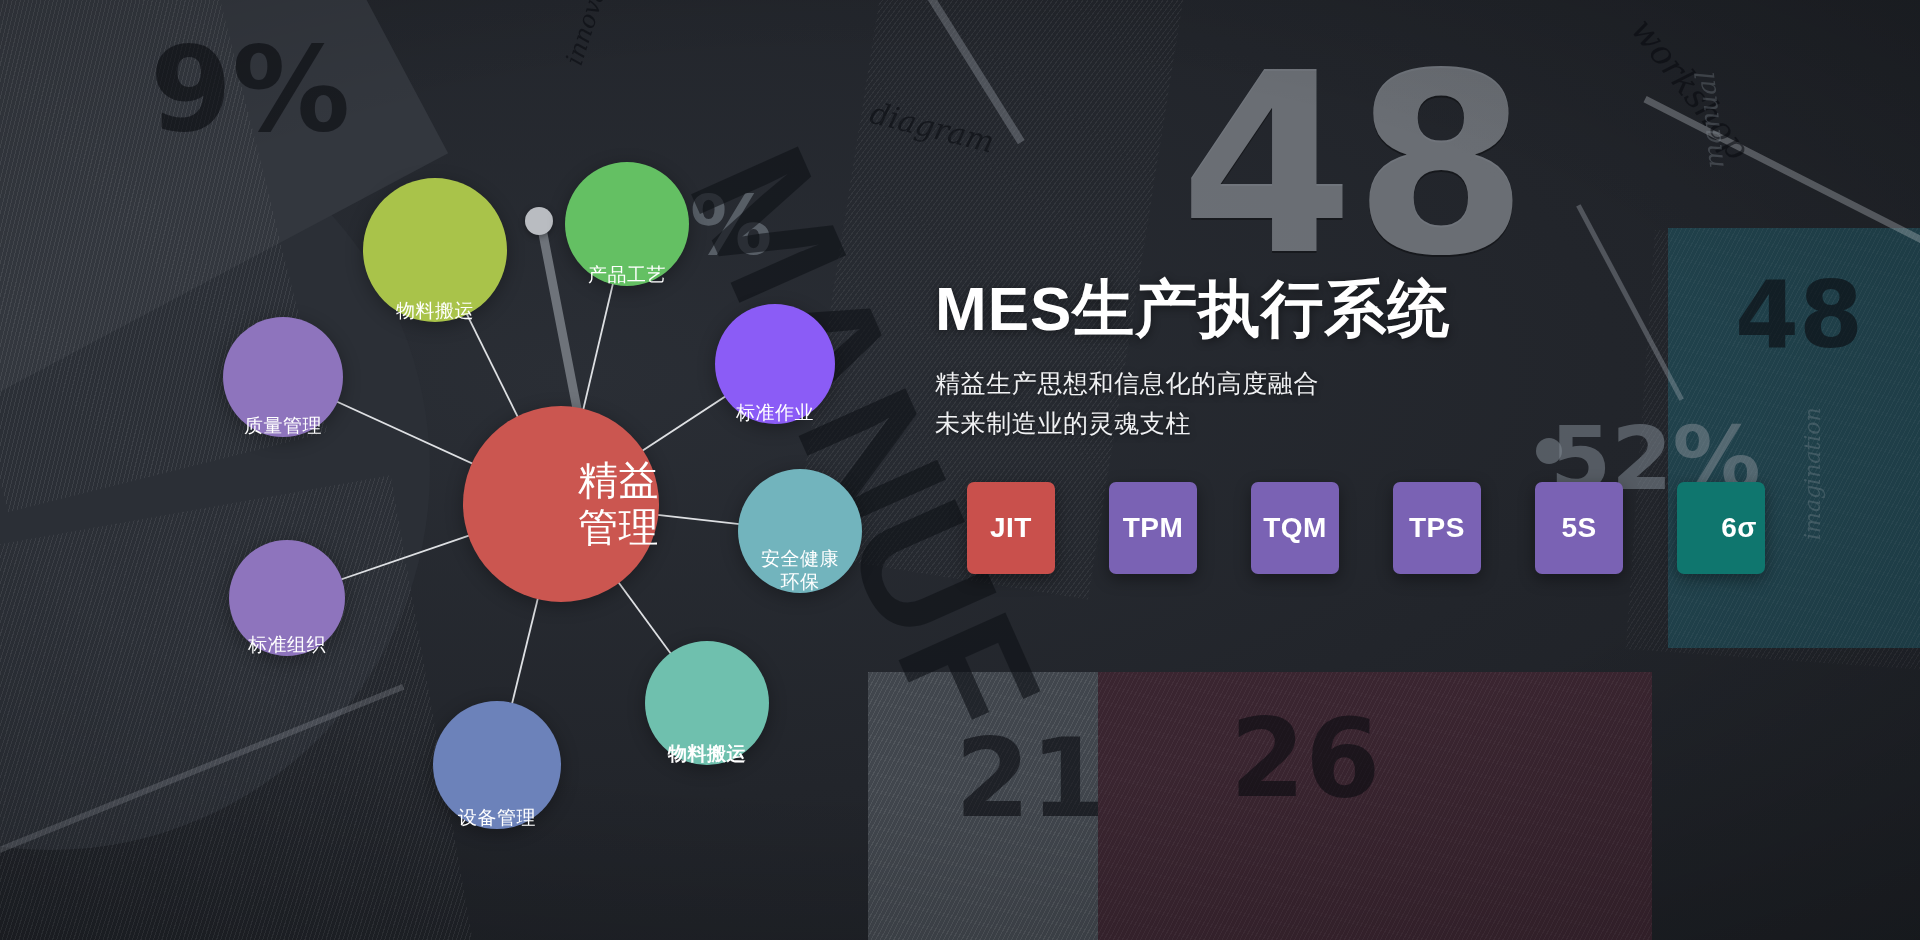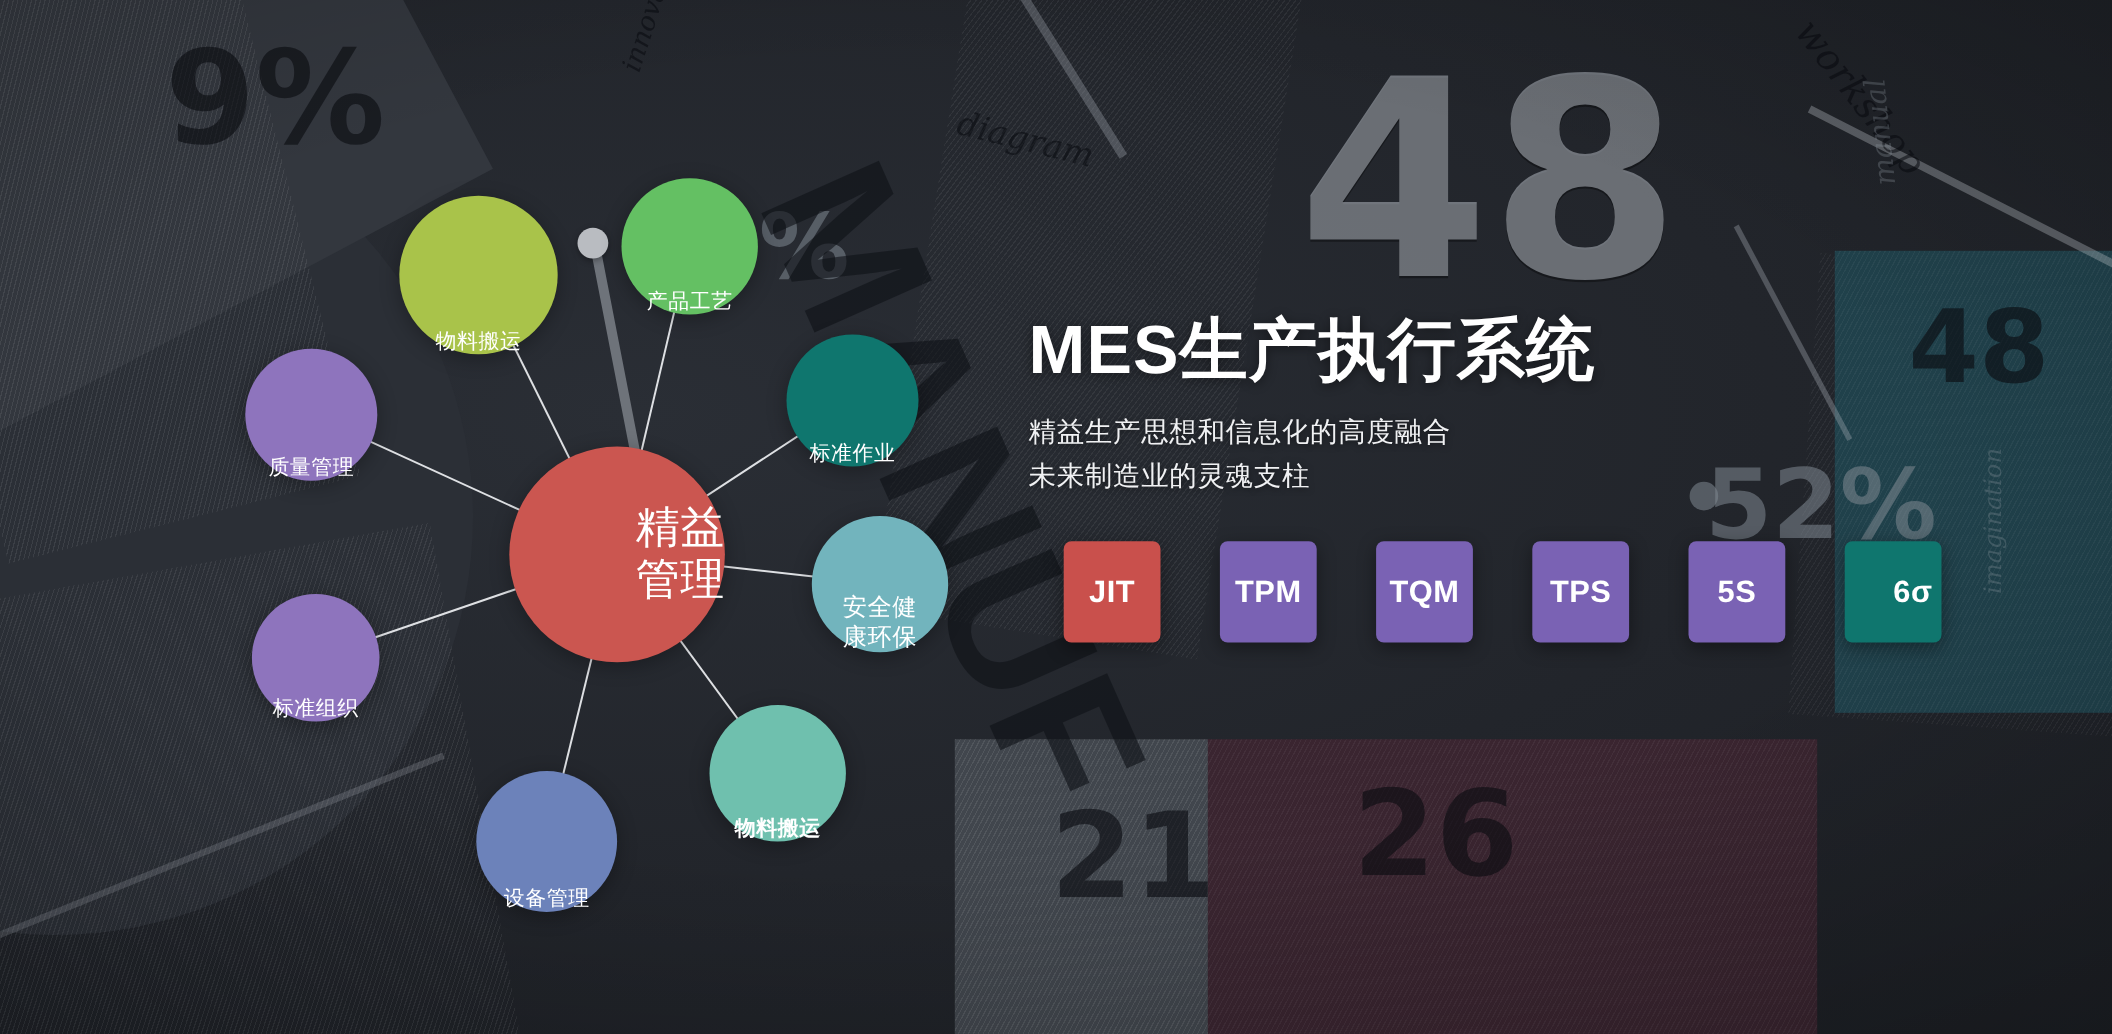--- a/index.html
+++ b/index.html
@@ -81,21 +81,21 @@
     position:absolute;width:28px;height:28px;border-radius:50%;
     background:#b9bcc1;transform:translate(-50%,-50%);
     box-shadow:0 2px 6px rgba(0,0,0,.35);
   }
   .pin-stem{
     position:absolute;width:9px;background:#6e737a;
     transform-origin:top center;border-radius:4px;
   }
 
   
-  .content{position:absolute;left:935px;top:286px;width:930px;}
+  .content{position:absolute;left:935px;top:276px;width:930px;}
   .title{
     font-size:62px;font-weight:700;color:#ffffff;
     letter-spacing:1px;margin:0 0 20px 0;line-height:1.08;
     text-shadow:0 2px 10px rgba(0,0,0,.45);
     white-space:nowrap;
   }
   .subline{
     font-size:25px;color:#f0f1f3;line-height:1.62;
     letter-spacing:.6px;font-weight:400;
     text-shadow:0 1px 6px rgba(0,0,0,.55);
@@ -176,29 +176,29 @@
     <div class="pin" style="left:539px;top:221px;"></div>
 
     <div class="node" style="left:435px;top:250px;width:144px;height:144px;background:#a9c34a;font-size:19px;">
       <span>物料搬运</span>
     </div>
 
     <div class="node" style="left:627px;top:224px;width:124px;height:124px;background:#64c063;font-size:19px;">
       <span>产品工艺</span>
     </div>
 
-    <div class="node" style="left:775px;top:364px;width:120px;height:120px;background:#0f766e;font-size:19px;">
+    <div class="node" style="left:775px;top:364px;width:120px;height:120px;background:#8b5cf6;font-size:19px;">
       <span>标准作业</span>
     </div>
 
     <div class="node" style="left:283px;top:377px;width:120px;height:120px;background:#8e74bd;font-size:19px;">
       <span>质量管理</span>
     </div>
 
-    <div class="node" style="left:800px;top:531px;width:124px;height:124px;background:#72b4bd;font-size:22px;">
+    <div class="node" style="left:800px;top:531px;width:124px;height:124px;background:#72b4bd;font-size:19px;">
       <span style="display:block;max-width:86px;">安全健康环保</span>
     </div>
 
     <div class="node" style="left:287px;top:598px;width:116px;height:116px;background:#8e74bd;font-size:19px;">
       <span>标准组织</span>
     </div>
 
     <div class="node" style="left:707px;top:703px;width:124px;height:124px;background:#6fc0ae;font-size:19px;font-weight:bold;">
       <span>物料搬运</span>
     </div>

